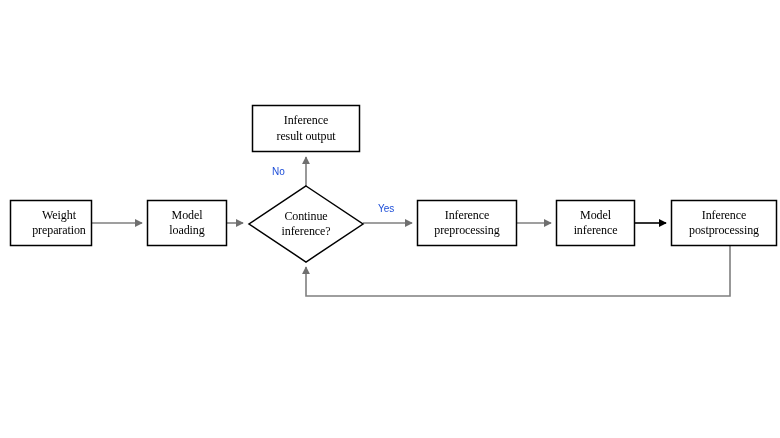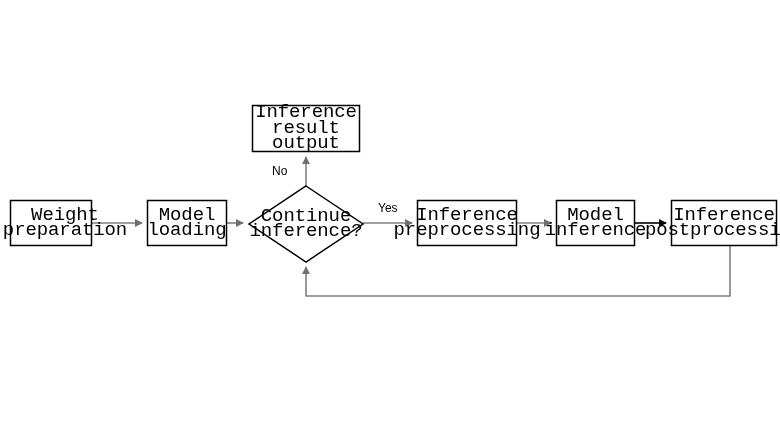--- a/index.html
+++ b/index.html
@@ -21,34 +21,34 @@
     top: 0;
     width: 780px;
     height: 438px;
   }
   .node-label {
     position: absolute;
     display: flex;
     align-items: center;
     justify-content: center;
     text-align: center;
-    font-family: Liberation Mono, monospace;
-    font-size: 19px;
+    font-family: Liberation Serif, serif;
+    font-size: 12px;
     line-height: 15.5px;
     color: #000000;
     white-space: pre-line;
     pointer-events: none;
     letter-spacing: -0.1px;
   }
   .edge-label {
     position: absolute;
     font-family: "Liberation Sans", sans-serif;
-    font-size: 12px;
+    font-size: 10px;
     line-height: 15px;
-    color: #000000;
+    color: #1d4ed8;
     white-space: nowrap;
   }
 </style>
 </head>
 <body>
 
 <div id="canvas">
 
   <svg id="flow-svg" viewBox="0 0 780 438" xmlns="http://www.w3.org/2000/svg">
     <defs>
@@ -96,21 +96,21 @@
 
     <polygon points="306,186 363,224 306,262 249,224" fill="#ffffff" stroke="#000000" stroke-width="1.5"></polygon>
 
     <rect x="417.5" y="200.5" width="99" height="45" fill="#ffffff" stroke="#000000" stroke-width="1.5"></rect>
 
     <rect x="556.5" y="200.5" width="78" height="45" fill="#ffffff" stroke="#000000" stroke-width="1.5"></rect>
 
     <rect x="671.5" y="200.5" width="105" height="45" fill="#ffffff" stroke="#000000" stroke-width="1.5"></rect>
   </svg>
 
-  <div class="node-label" style="left:24px; top:200px; width:82px; height:46px;">Weight
+  <div class="node-label" style="left:18px; top:200px; width:82px; height:46px;">Weight
 preparation</div>
 
   <div class="node-label" style="left:147px; top:200px; width:80px; height:46px;">Model
 loading</div>
 
   <div class="node-label" style="left:249px; top:199px; width:114px; height:50px;">Continue
 inference?</div>
 
   <div class="node-label" style="left:252px; top:105px; width:108px; height:47px;">Inference
 result output</div>

